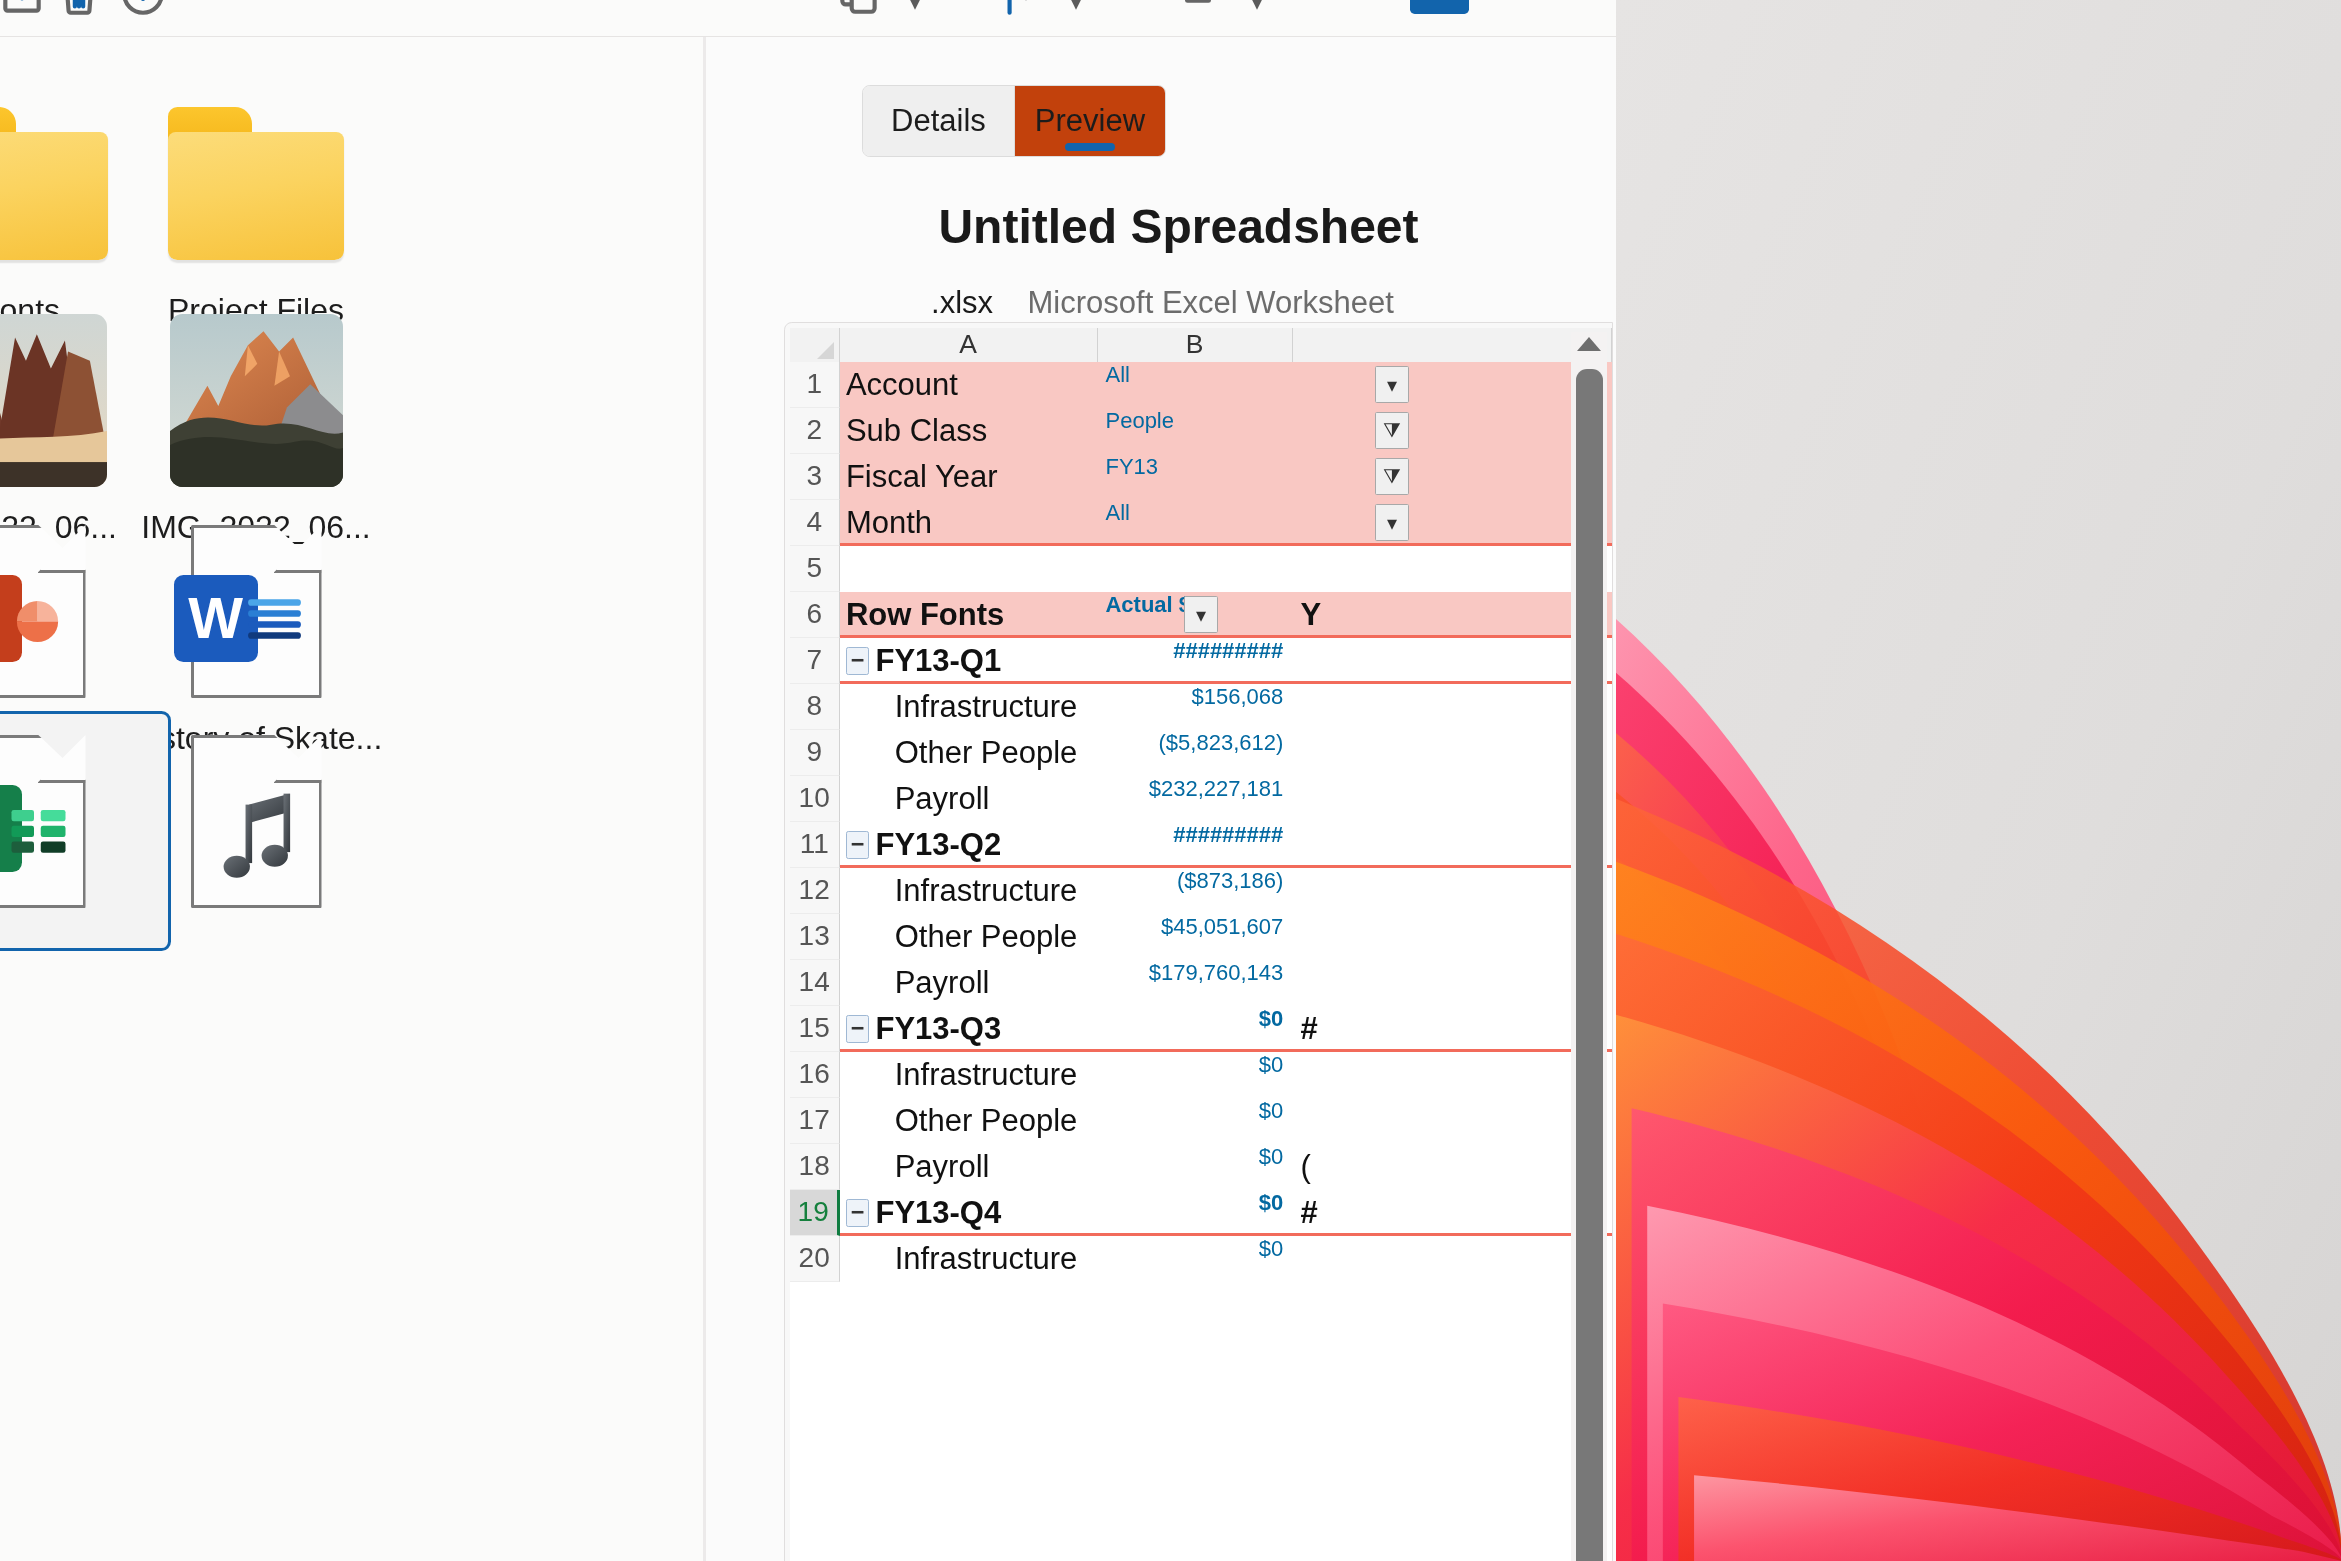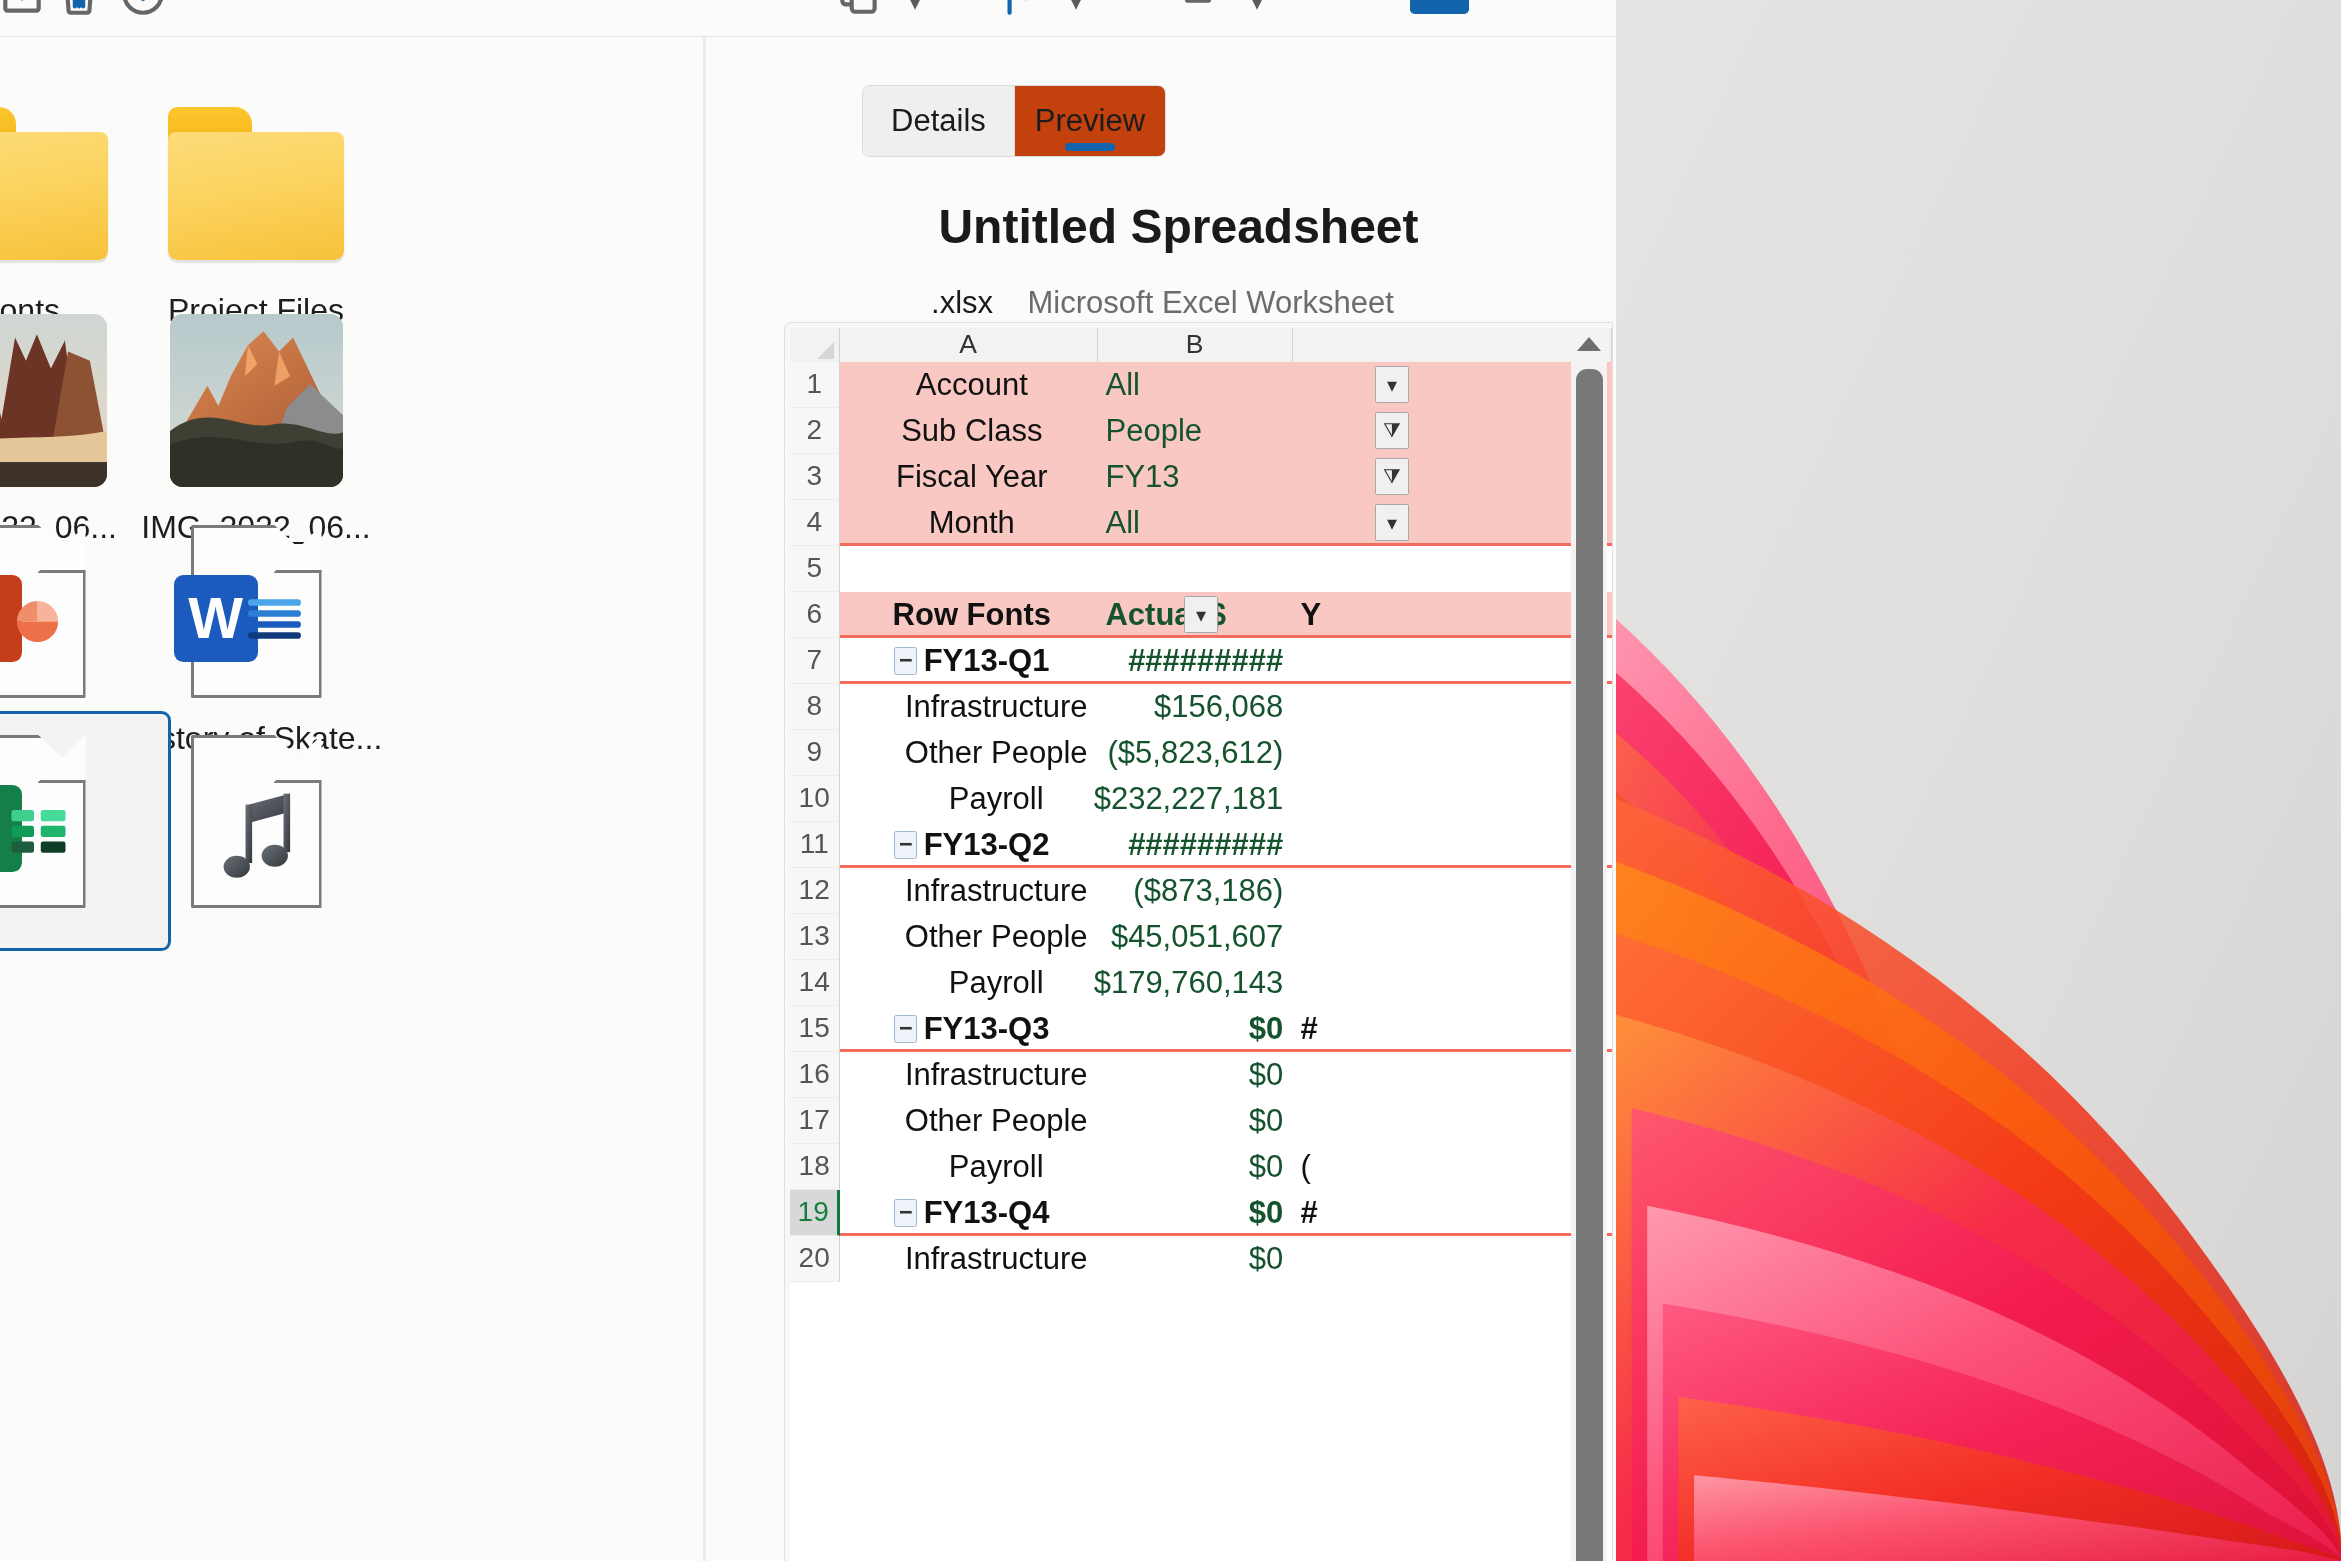--- a/index.html
+++ b/index.html
@@ -194,25 +194,24 @@
     width: 50px; height: 46px; background: #f7f7f7;
     border-right: 0.8px solid #d2d2d2; border-bottom: 0.8px solid #ececec;
     display: flex; align-items: center; justify-content: center;
     font-size: 28px; color: #555;
   }
   .rh.sel { background: #d8d8d8; color: #15803d; border-right: 3.1px solid #107c41; }
   .cell-a {
     width: 258px; height: 46px; display: flex; align-items: center;
     padding-left: 6.2px; font-size: 31px; color: #111;
     position: relative;
-    justify-content: center;
   }
   .cell-b {
-    width: 195px; height: 46px; display: flex; align-items: center;
-    font-size: 31px; color: #14532d; position: relative;
+    width: 195px; height: 46px; display: flex; align-items: flex-start;
+    font-size: 22px; color: #0369a1; position: relative;
   }
   .cell-c {
     flex: 1; height: 46px; display: flex; align-items: center;
     font-size: 31px; color: #111; padding-left: 7.8px;
   }
   .pink { background: #f9c8c3; }
   .white { background: #fff; }
   .bold { font-weight: bold; }
   .right { justify-content: flex-end; padding-right: 9.4px; }
   .indent { padding-left: 55px; }

